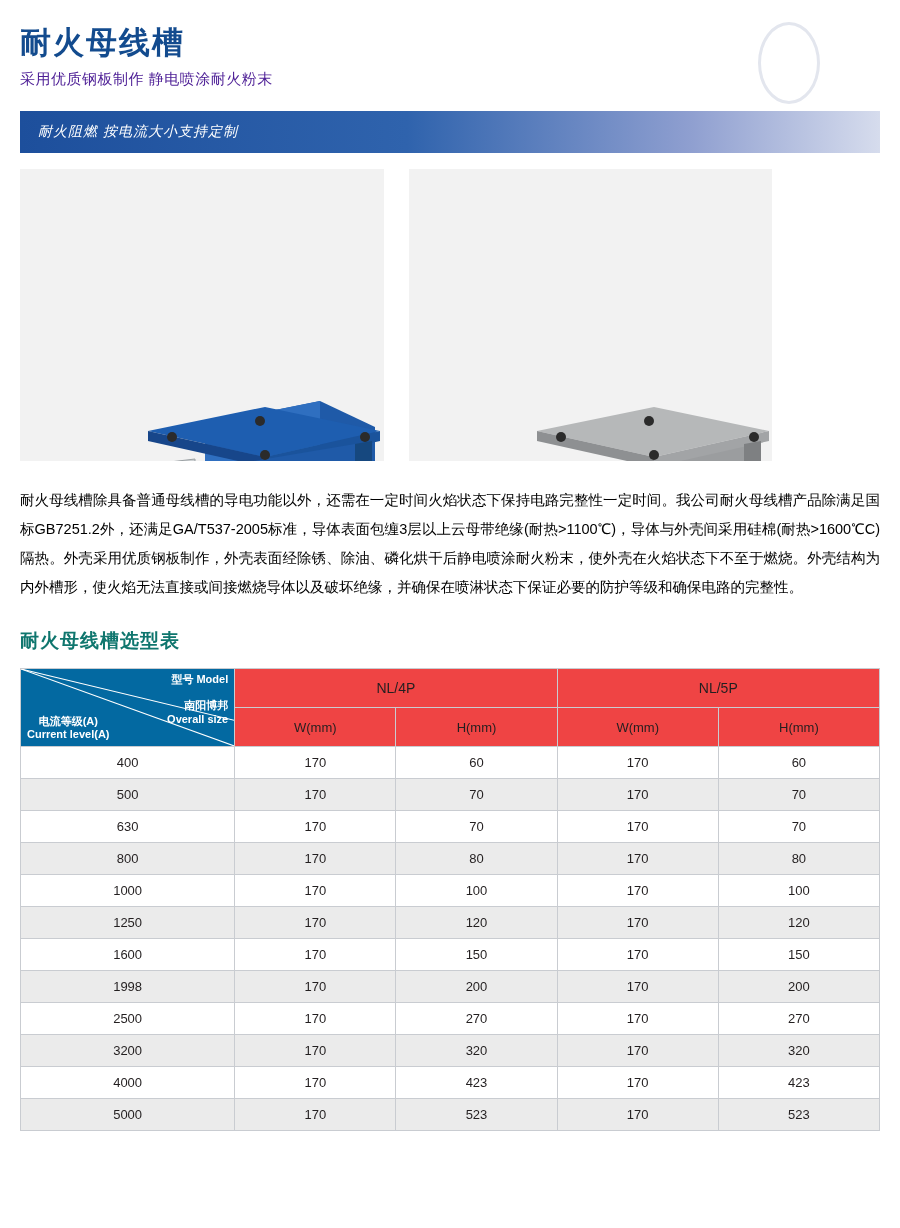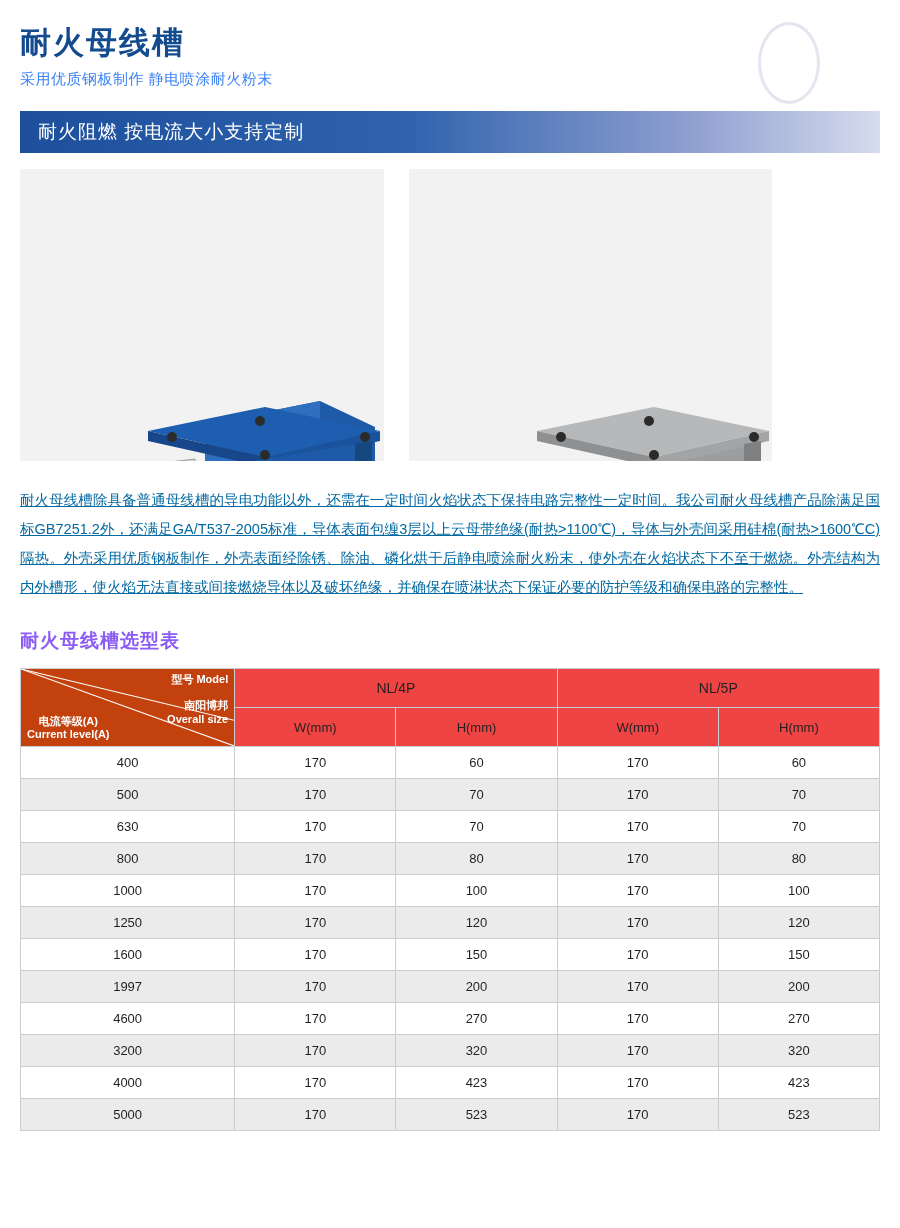--- a/index.html
+++ b/index.html
@@ -31,40 +31,41 @@
   .main-title {
     font-size: 31px;
     font-weight: bold;
     color: #134b8e;
     letter-spacing: 2px;
     margin: 0 0 10px 0;
     line-height: 1.1;
   }
   .sub-title {
     font-size: 15px;
-    color: #3b82f6;
+    color: #4c1d95;
     margin: 0;
     letter-spacing: 0.5px;
   }
 
   
   .banner {
     margin-top: 22px;
     height: 42px;
     width: 860px;
     background: linear-gradient(90deg, #1d4f9c 0%, #2f63ad 45%, #8f9fd0 78%, #d6dced 100%);
     display: flex;
     align-items: center;
     padding-left: 18px;
     box-sizing: border-box;
   }
   .banner-text {
     color: #ffffff;
-    font-size: 19px;
+    font-size: 14px;
     letter-spacing: 1px;
+    font-style: italic;
   }
 
   
   .images {
     margin-top: 16px;
     display: flex;
     gap: 25px;
   }
   .photo {
     width: 417px;
@@ -73,31 +74,30 @@
     position: relative;
     overflow: hidden;
   }
 
   
   .paragraph {
     margin-top: 25px;
     width: 860px;
     font-size: 14.5px;
     line-height: 2.0;
-    color: #0369a1;
+    color: #000000;
     text-align: justify;
-    text-decoration: underline;
   }
 
   
   .table-title {
     margin-top: 26px;
     font-size: 19px;
     font-weight: bold;
-    color: #8b5cf6;
+    color: #0f766e;
     letter-spacing: 1px;
   }
 
   
   table.spec {
     margin-top: 14px;
     border-collapse: collapse;
     width: 860px;
     font-size: 13px;
     table-layout: fixed;
@@ -115,21 +115,21 @@
   .th-model {
     height: 36px;
     font-size: 14px;
   }
   .th-sub {
     height: 36px;
     font-size: 13px;
   }
   
   .corner {
-    background: #c2410c;
+    background: #0369a1;
     position: relative;
     padding: 0;
     height: 72px;
     width: 214px;
   }
   .corner svg {
     position: absolute;
     left: 0; top: 0;
     width: 100%;
     height: 100%;
@@ -384,28 +384,28 @@
         <td>120</td>
       </tr>
       <tr>
         <td>1600</td>
         <td>170</td>
         <td>150</td>
         <td>170</td>
         <td>150</td>
       </tr>
       <tr>
-        <td>1997</td>
+        <td>1998</td>
         <td>170</td>
         <td>200</td>
         <td>170</td>
         <td>200</td>
       </tr>
       <tr>
-        <td>4600</td>
+        <td>2500</td>
         <td>170</td>
         <td>270</td>
         <td>170</td>
         <td>270</td>
       </tr>
       <tr>
         <td>3200</td>
         <td>170</td>
         <td>320</td>
         <td>170</td>

